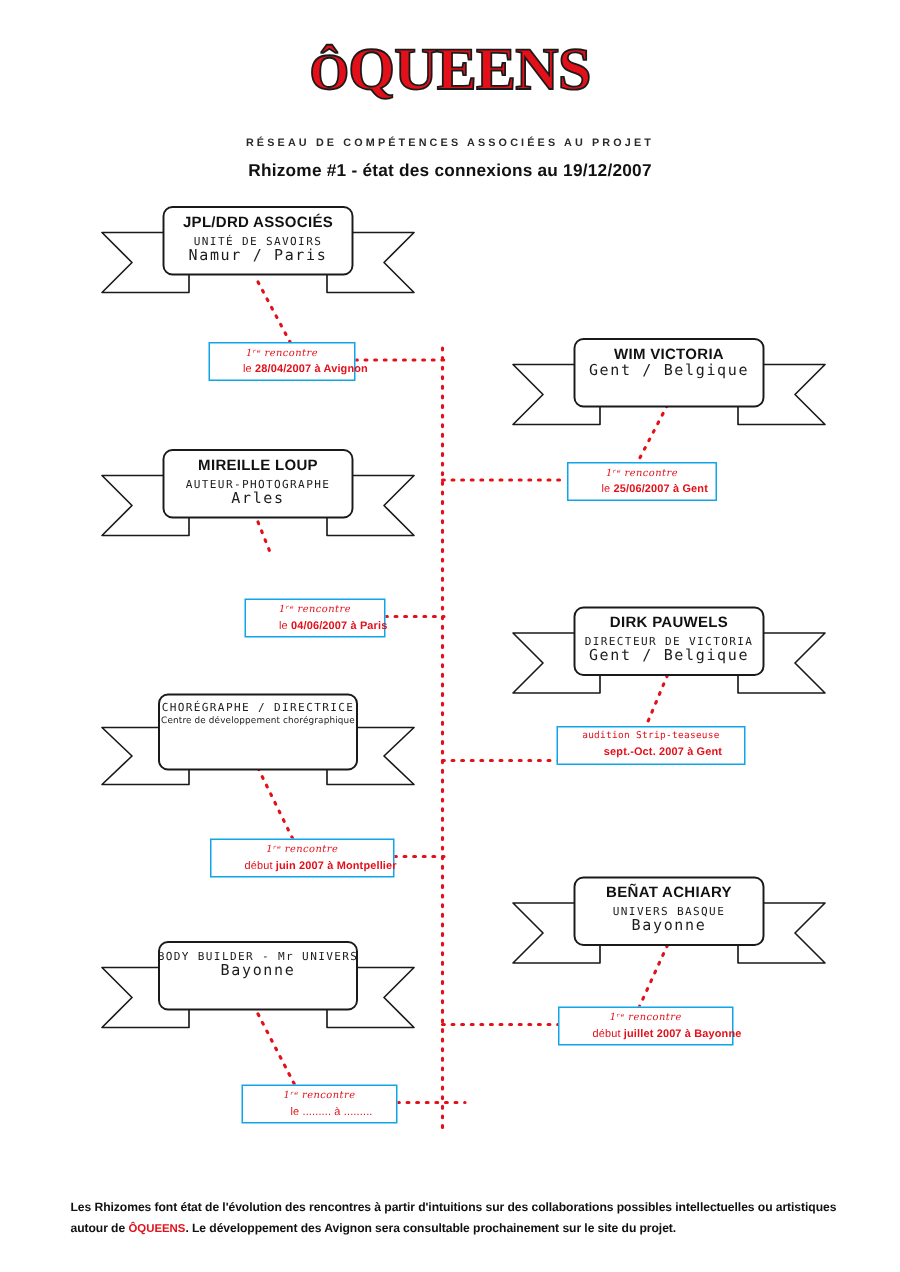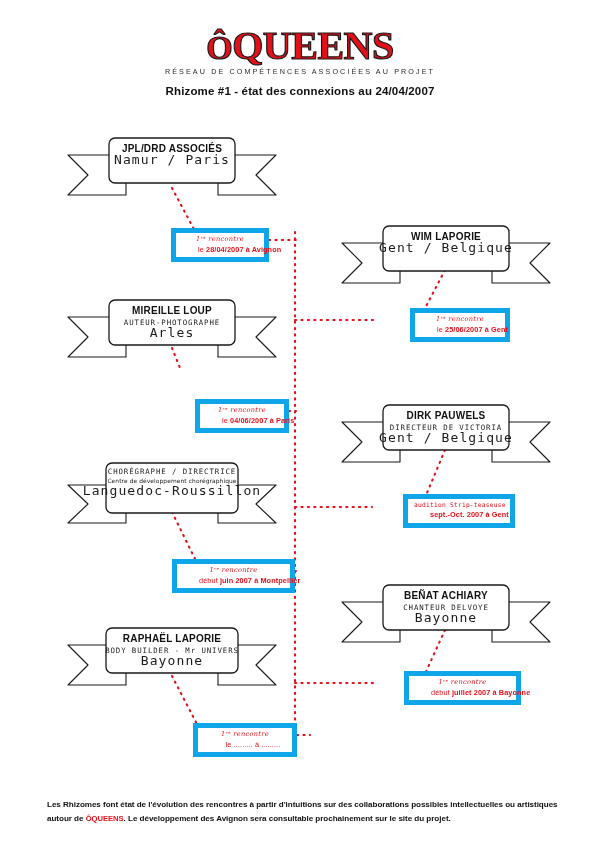--- a/index.html
+++ b/index.html
@@ -30,24 +30,24 @@
     font-size: 40px;
     letter-spacing: -0.5px;
     color: #e3101a;
     line-height: 1;
     -webkit-text-stroke: 1.2px #1a1a1a;
     text-transform: uppercase;
     font-style: normal;
   }
   .logo .small { font-size: 34px; }
   .tagline {
-    margin-top: 1px;
+    margin-top: 24px;
     font-size: 7.2px;
     letter-spacing: 2.1px;
-    font-weight: normal;
+    font-weight: bold;
     color: #2a2a2a;
     text-transform: uppercase;
   }
   .subtitle {
     margin-top: 9px;
     font-size: 11.5px;
     font-weight: bold;
     letter-spacing: 0.15px;
     color: #111111;
   }
@@ -95,38 +95,37 @@
   .b-sub {
     font-family: "DejaVu Sans", sans-serif;
     font-size: 5.9px;
     letter-spacing: 0.1px;
     line-height: 9px;
     color: #1c1c1c;
     white-space: nowrap;
   }
   .b-loc {
     font-family: "DejaVu Sans Mono", monospace;
-    font-size: 13px;
+    font-size: 10px;
     letter-spacing: 1.1px;
     line-height: 10px;
     color: #1c1c1c;
     white-space: nowrap;
   }
 
   
   .note {
     position: absolute;
-    border: 5px solid #0ea5e9;
+    border: 1px solid #0ea5e9;
     background: #ffffff;
     color: #e3101a;
     text-align: center;
     padding: 3px 6px 4px 6px;
     box-sizing: border-box;
     line-height: 1;
-    margin-left: 32px;
   }
   .note .l1 {
     font-family: "DejaVu Serif", serif;
     font-style: italic;
     font-size: 6.6px;
     letter-spacing: 0.3px;
     display: block;
     margin-bottom: 3px;
     white-space: nowrap;
   }
@@ -163,21 +162,21 @@
     font-size: 7.6px;
     letter-spacing: 0px;
   }
 </style>
 </head>
 <body>
 
 <div class="header">
   <div class="logo"><span class="small">Ô</span><span>QUEENS</span></div>
   <div class="tagline">RÉSEAU DE COMPÉTENCES ASSOCIÉES AU PROJET</div>
-  <div class="subtitle">Rhizome #1 - état des connexions au 24/04/2007</div>
+  <div class="subtitle">Rhizome #1 - état des connexions au 19/12/2007</div>
 </div>
 
 <div class="canvas">
   <svg width="600" height="848">
     <g stroke="#e3101a" stroke-width="2.1" stroke-linecap="round" fill="none" stroke-dasharray="1.2 5.2">
 
       <line x1="295" y1="232" x2="295" y2="752"></line>
 
       <line x1="172" y1="188" x2="196" y2="233"></line>
       <line x1="172" y1="348" x2="180" y2="368"></line>
@@ -202,32 +201,33 @@
 </div>
 
 <div class="banner" style="left:58px; top:133px;">
   <svg viewBox="0 0 228 72" width="228" height="72">
     <path d="M10 22 L68 22 L68 62 L10 62 L30 42 Z" fill="#fff" stroke="#1a1a1a" stroke-width="1.1" stroke-linejoin="round"></path>
     <path d="M218 22 L160 22 L160 62 L218 62 L198 42 Z" fill="#fff" stroke="#1a1a1a" stroke-width="1.1" stroke-linejoin="round"></path>
     <rect x="51" y="5" width="126" height="45" rx="6" ry="6" fill="#fff" stroke="#1a1a1a" stroke-width="1.3"></rect>
   </svg>
   <div class="txt">
     <div class="b-name">JPL/DRD ASSOCIÉS</div>
+    <div class="b-role">UNITÉ DE SAVOIRS</div>
     <div class="b-loc">Namur / Paris</div>
   </div>
 </div>
 
 <div class="banner" style="left:332px; top:221px;">
   <svg viewBox="0 0 228 72" width="228" height="72">
     <path d="M10 22 L68 22 L68 62 L10 62 L30 42 Z" fill="#fff" stroke="#1a1a1a" stroke-width="1.1" stroke-linejoin="round"></path>
     <path d="M218 22 L160 22 L160 62 L218 62 L198 42 Z" fill="#fff" stroke="#1a1a1a" stroke-width="1.1" stroke-linejoin="round"></path>
     <rect x="51" y="5" width="126" height="45" rx="6" ry="6" fill="#fff" stroke="#1a1a1a" stroke-width="1.3"></rect>
   </svg>
   <div class="txt">
-    <div class="b-name">WIM LAPORIE</div>
+    <div class="b-name">WIM VICTORIA</div>
     <div class="b-loc">Gent / Belgique</div>
   </div>
 </div>
 
 <div class="banner" style="left:58px; top:295px;">
   <svg viewBox="0 0 228 72" width="228" height="72">
     <path d="M10 22 L68 22 L68 62 L10 62 L30 42 Z" fill="#fff" stroke="#1a1a1a" stroke-width="1.1" stroke-linejoin="round"></path>
     <path d="M218 22 L160 22 L160 62 L218 62 L198 42 Z" fill="#fff" stroke="#1a1a1a" stroke-width="1.1" stroke-linejoin="round"></path>
     <rect x="51" y="5" width="126" height="45" rx="6" ry="6" fill="#fff" stroke="#1a1a1a" stroke-width="1.3"></rect>
   </svg>
@@ -253,66 +253,64 @@
 
 <div class="banner" style="left:58px; top:459px;">
   <svg viewBox="0 0 228 72" width="228" height="72">
     <path d="M10 26 L68 26 L68 64 L10 64 L30 45 Z" fill="#fff" stroke="#1a1a1a" stroke-width="1.1" stroke-linejoin="round"></path>
     <path d="M218 26 L160 26 L160 64 L218 64 L198 45 Z" fill="#fff" stroke="#1a1a1a" stroke-width="1.1" stroke-linejoin="round"></path>
     <rect x="48" y="4" width="132" height="50" rx="6" ry="6" fill="#fff" stroke="#1a1a1a" stroke-width="1.3"></rect>
   </svg>
   <div class="txt" style="padding-top:7px;">
     <div class="b-role">CHORÉGRAPHE / DIRECTRICE</div>
     <div class="b-sub">Centre de développement chorégraphique</div>
-    <div class="b-loc">Languedoc-Roussillon</div>
   </div>
 </div>
 
 <div class="banner" style="left:332px; top:580px;">
   <svg viewBox="0 0 228 72" width="228" height="72">
     <path d="M10 22 L68 22 L68 62 L10 62 L30 42 Z" fill="#fff" stroke="#1a1a1a" stroke-width="1.1" stroke-linejoin="round"></path>
     <path d="M218 22 L160 22 L160 62 L218 62 L198 42 Z" fill="#fff" stroke="#1a1a1a" stroke-width="1.1" stroke-linejoin="round"></path>
     <rect x="51" y="5" width="126" height="45" rx="6" ry="6" fill="#fff" stroke="#1a1a1a" stroke-width="1.3"></rect>
   </svg>
   <div class="txt">
     <div class="b-name">BEÑAT ACHIARY</div>
-    <div class="b-role">CHANTEUR DELVOYE</div>
+    <div class="b-role">UNIVERS BASQUE</div>
     <div class="b-loc">Bayonne</div>
   </div>
 </div>
 
 <div class="banner" style="left:58px; top:623px;">
   <svg viewBox="0 0 228 72" width="228" height="72">
     <path d="M10 22 L68 22 L68 62 L10 62 L30 42 Z" fill="#fff" stroke="#1a1a1a" stroke-width="1.1" stroke-linejoin="round"></path>
     <path d="M218 22 L160 22 L160 62 L218 62 L198 42 Z" fill="#fff" stroke="#1a1a1a" stroke-width="1.1" stroke-linejoin="round"></path>
     <rect x="48" y="5" width="132" height="45" rx="6" ry="6" fill="#fff" stroke="#1a1a1a" stroke-width="1.3"></rect>
   </svg>
   <div class="txt">
-    <div class="b-name">RAPHAËL LAPORIE</div>
     <div class="b-role">BODY BUILDER - Mr UNIVERS</div>
     <div class="b-loc">Bayonne</div>
   </div>
 </div>
 
 <div class="note" style="left:139px; top:228px; width:98px;">
   <span class="l1">1ʳᵉ rencontre</span>
   <span class="l2"><span class="lt">le </span><span>28/04/2007 à Avignon</span></span>
 </div>
 
 <div class="note" style="left:378px; top:308px; width:100px;">
   <span class="l1">1ʳᵉ rencontre</span>
   <span class="l2"><span class="lt">le </span><span>25/06/2007 à Gent</span></span>
 </div>
 
 <div class="note" style="left:163px; top:399px; width:94px;">
   <span class="l1">1ʳᵉ rencontre</span>
   <span class="l2"><span class="lt">le </span><span>04/06/2007 à Paris</span></span>
 </div>
 
-<div class="note audition" style="left:371px; top:494px; width:112px;">
+<div class="note audition" style="left:371px; top:484px; width:126px;">
   <span class="l1">audition Strip-teaseuse</span>
   <span class="l2"><span class="lt"></span><span>sept.-Oct. 2007 à Gent</span></span>
 </div>
 
 <div class="note" style="left:140px; top:559px; width:123px;">
   <span class="l1">1ʳᵉ rencontre</span>
   <span class="l2"><span class="lt">début </span><span>juin 2007 à Montpellier</span></span>
 </div>
 
 <div class="note" style="left:372px; top:671px; width:117px;">

